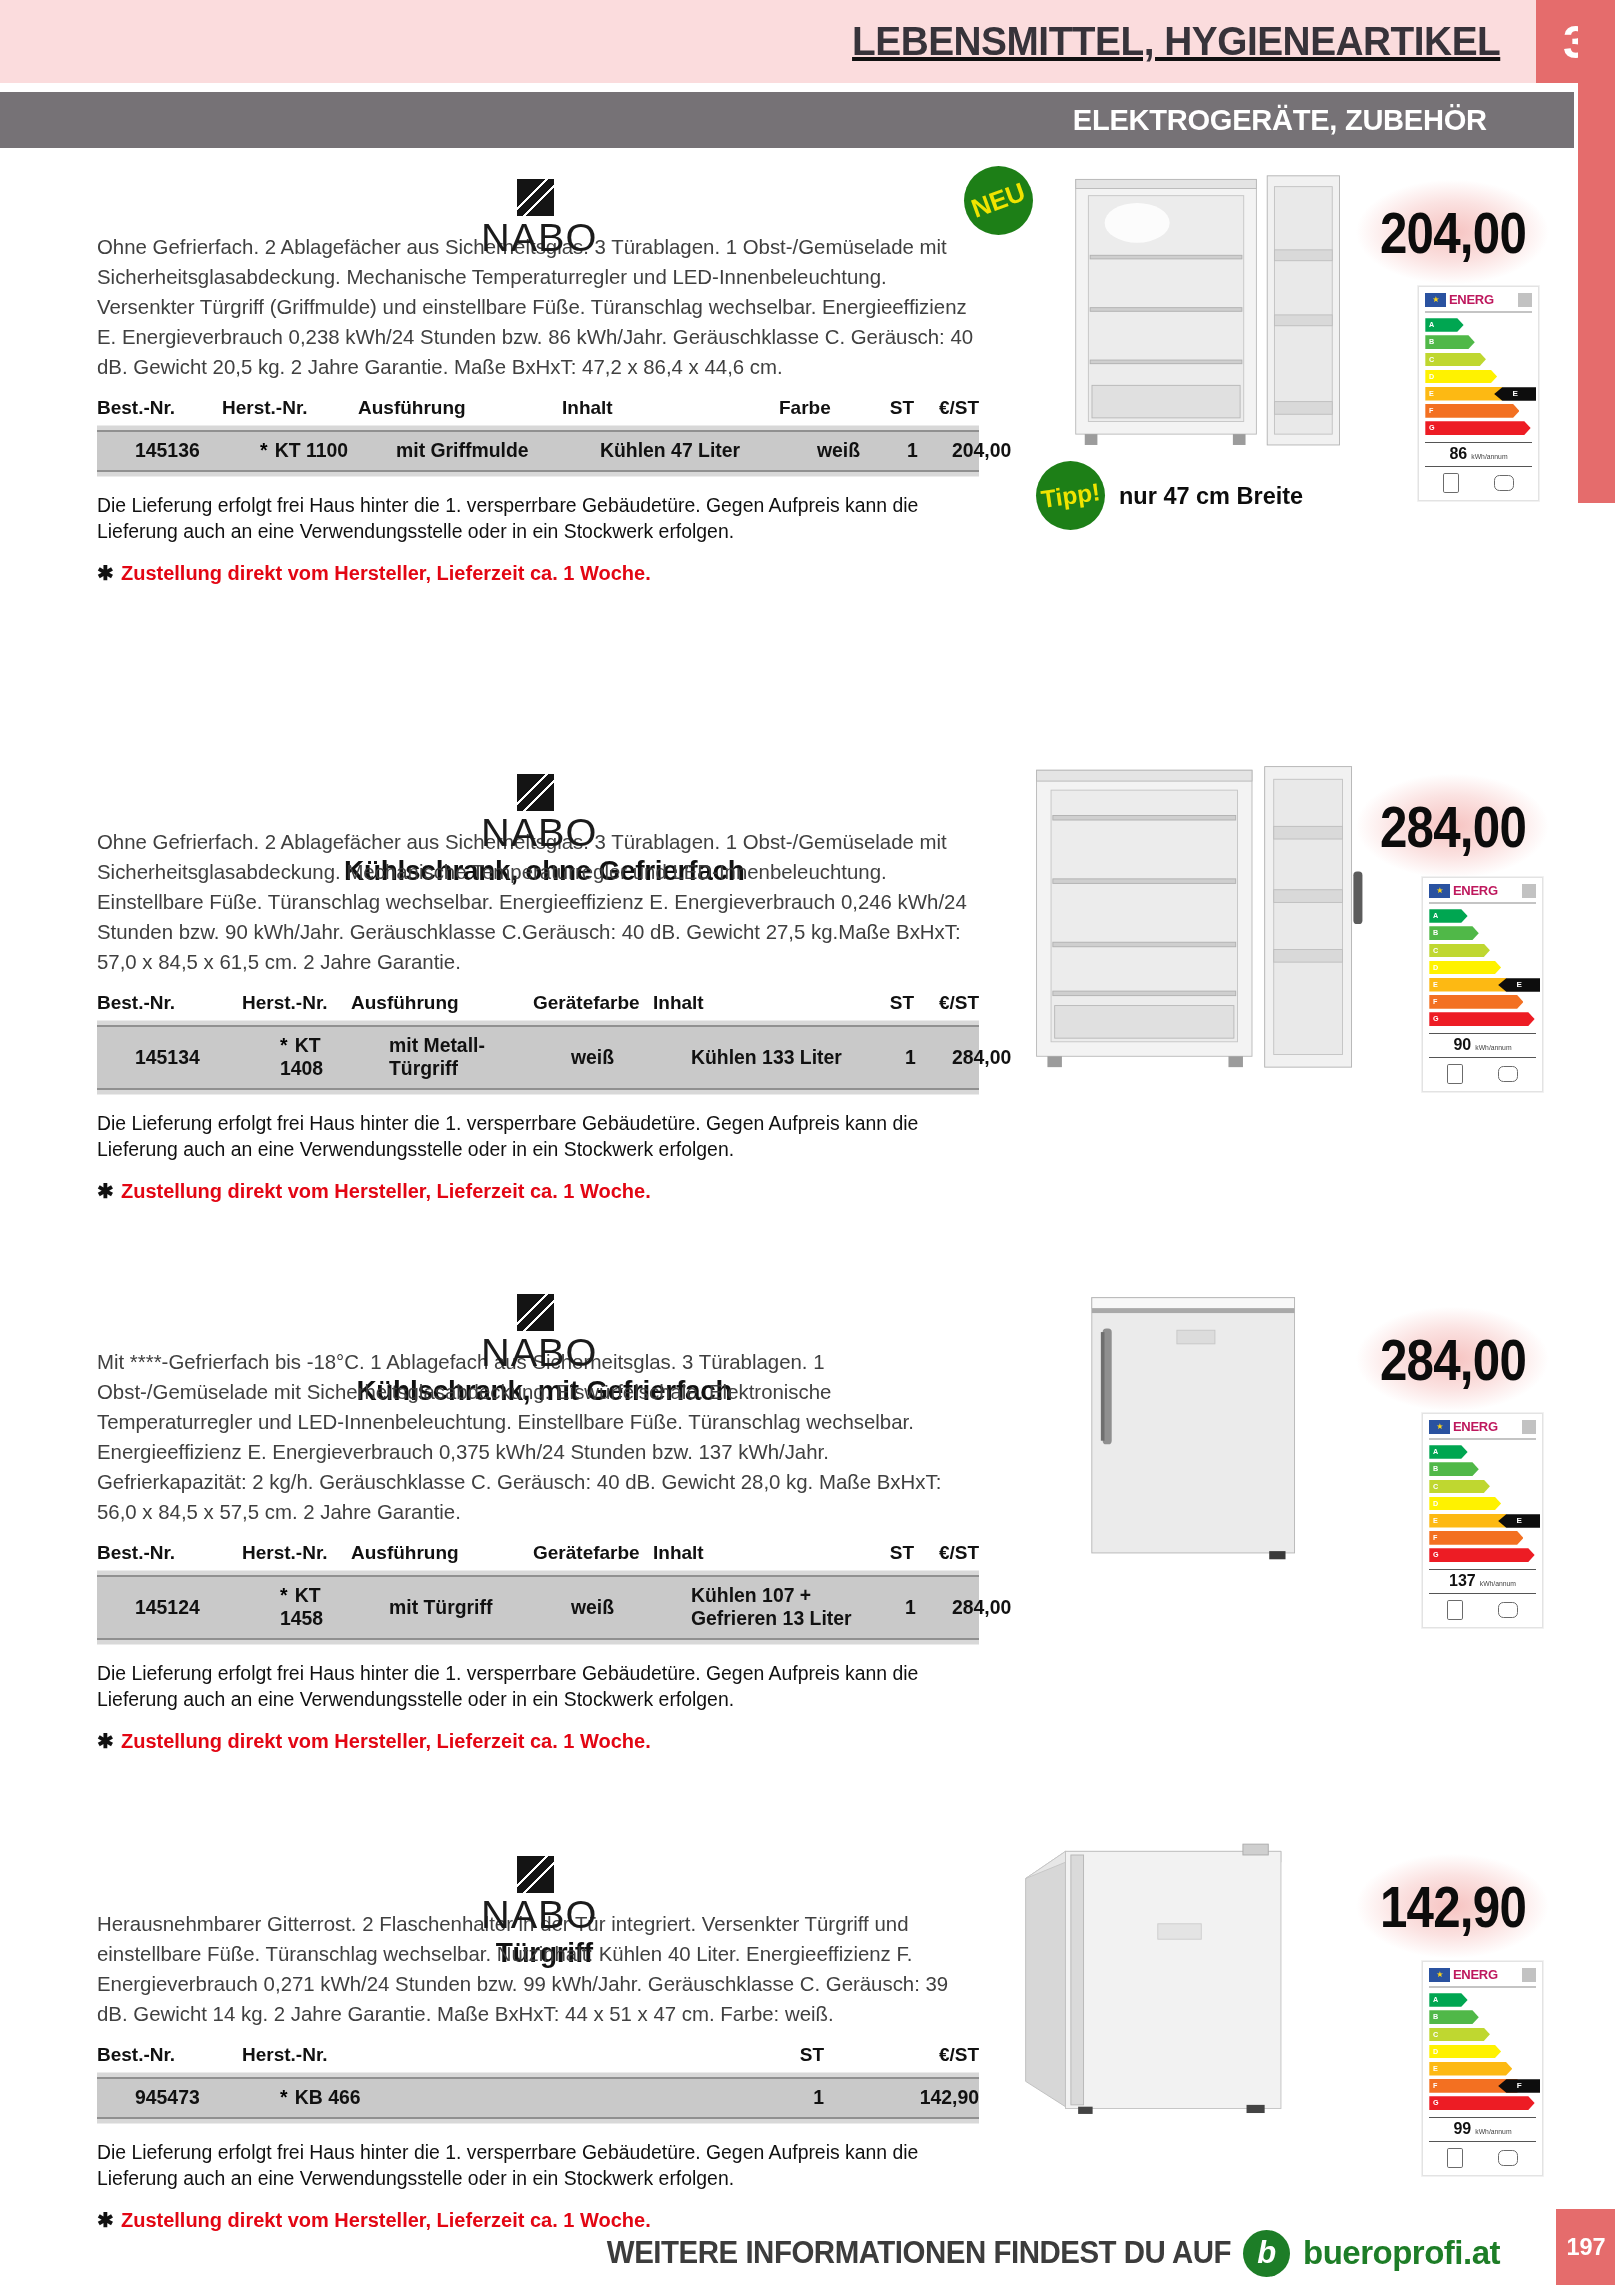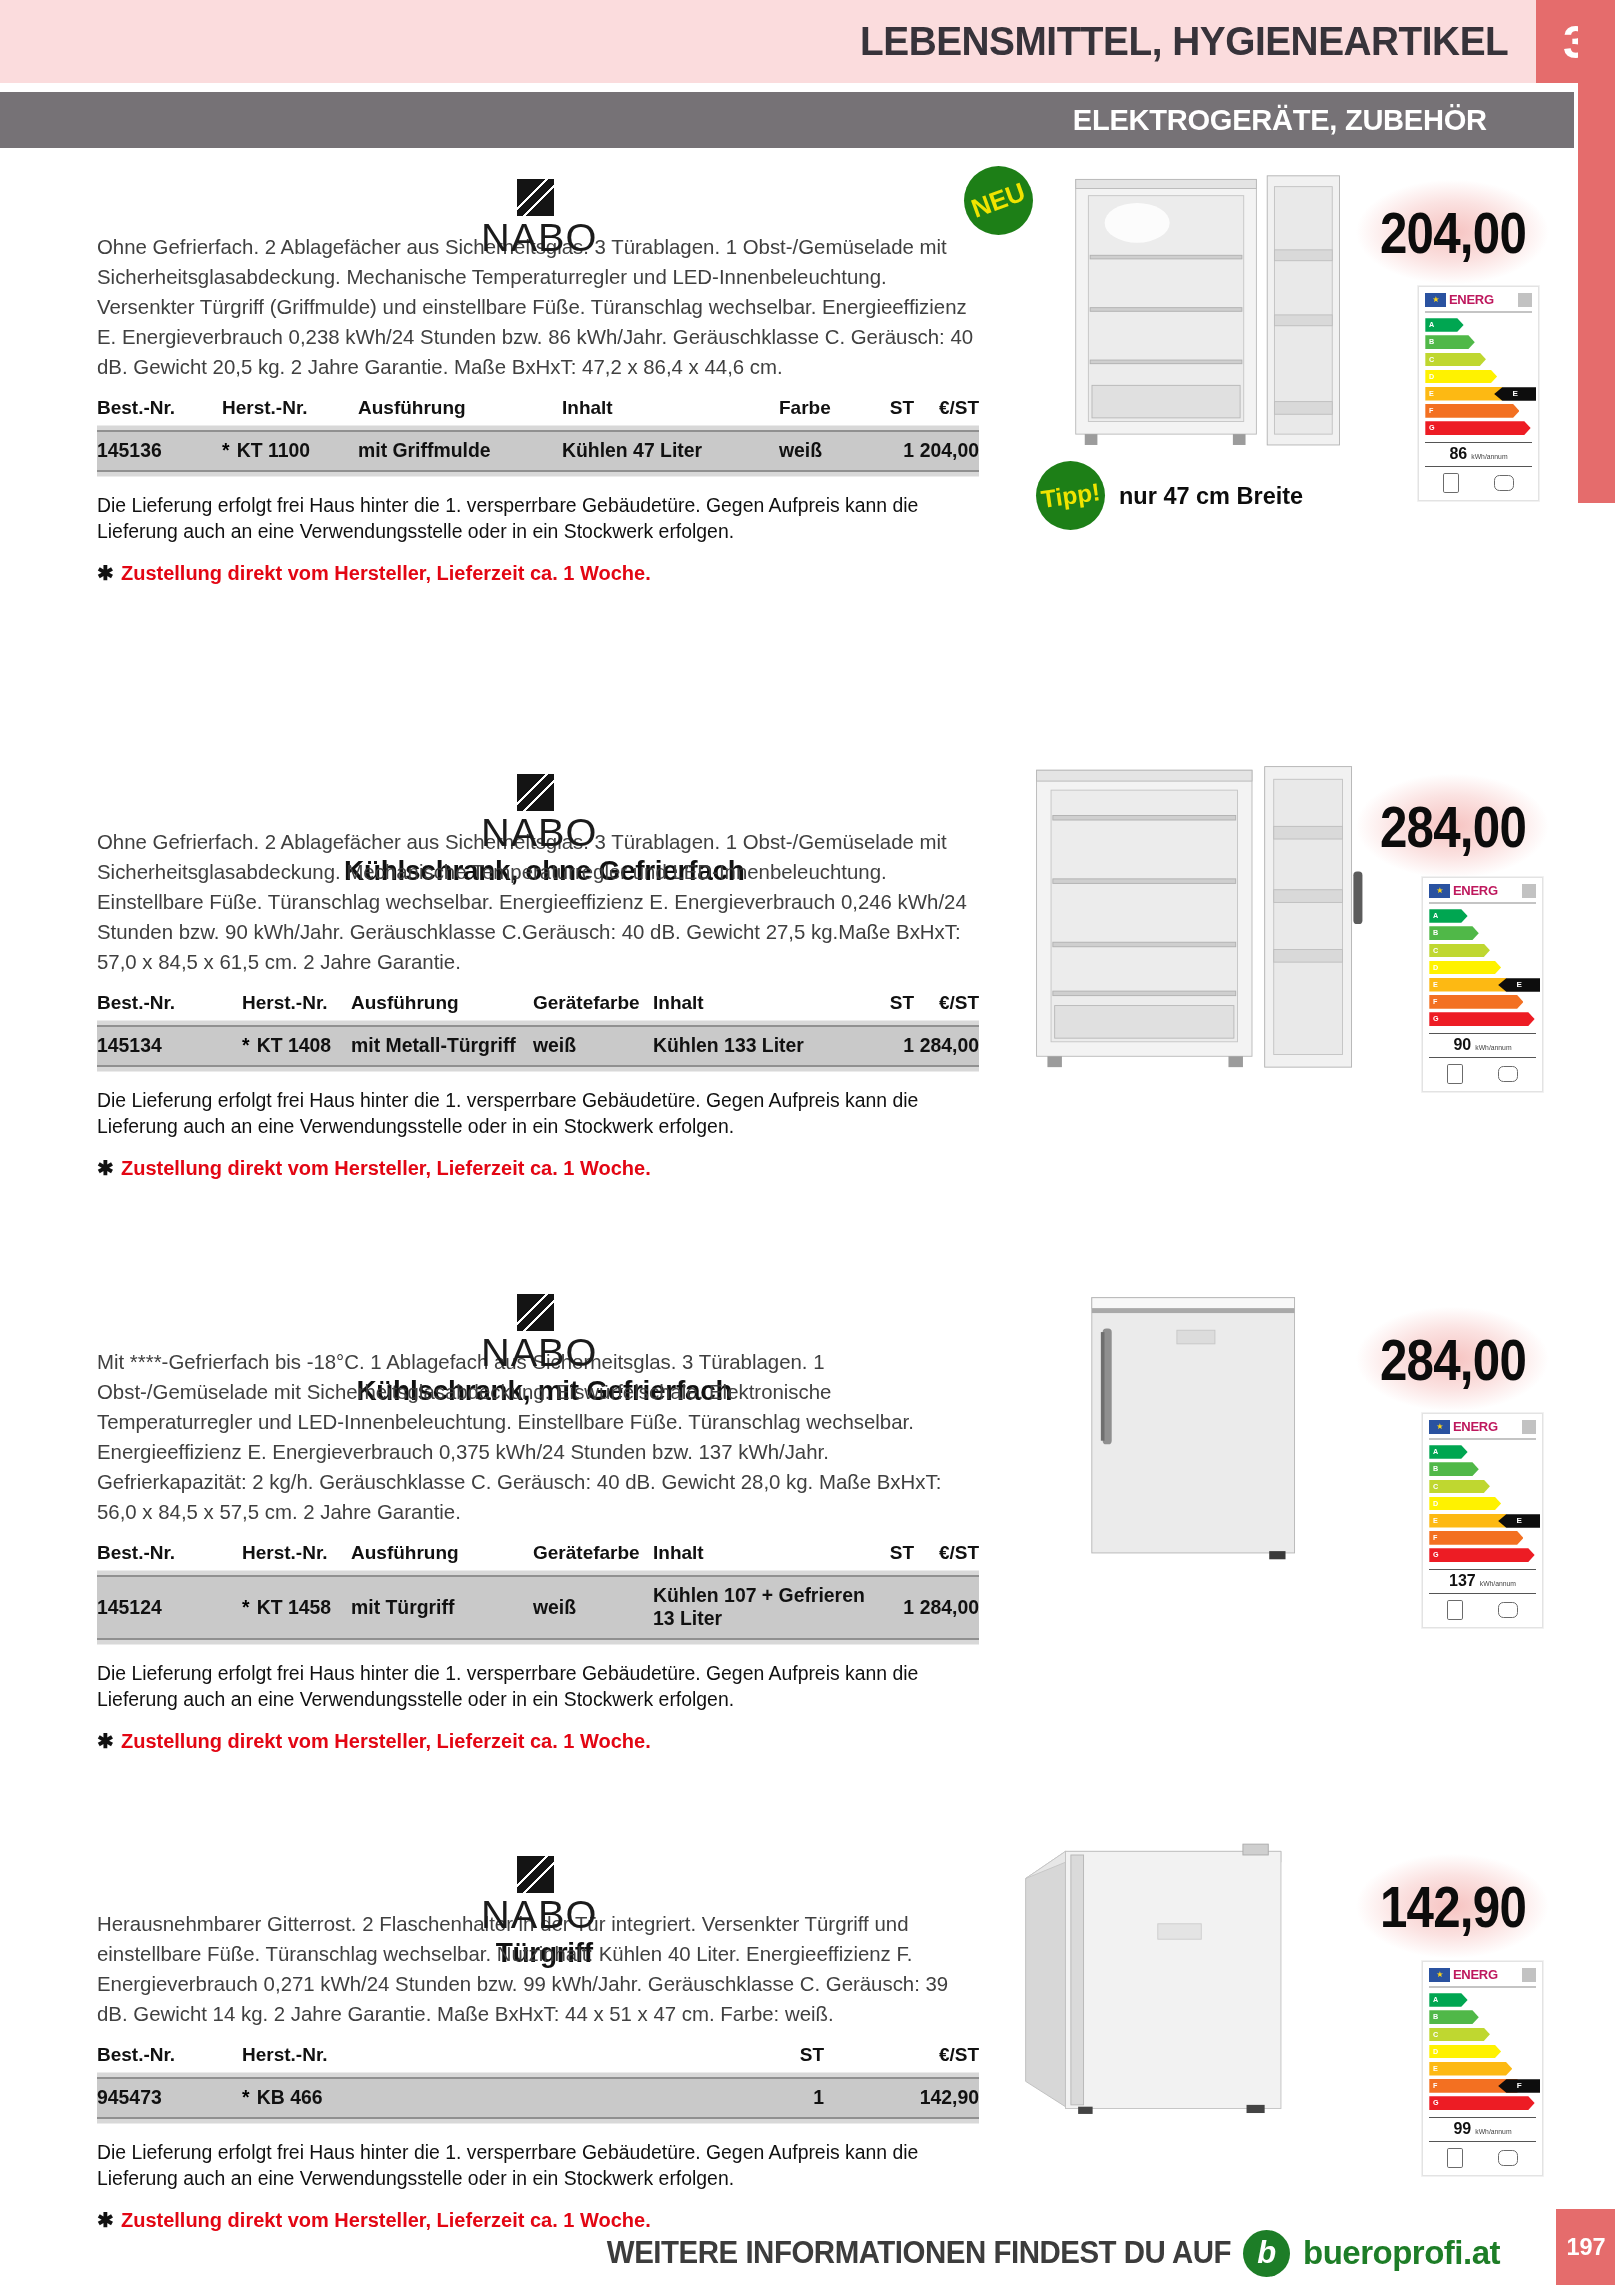--- a/index.html
+++ b/index.html
@@ -1,21 +1,21 @@
 <!DOCTYPE html>
 <html style="font-size:14.5px"><head>
 <meta charset="utf-8">
 <style>
   html,body{margin:0;padding:0;background:#ffffff;}
   .page{position:relative;width:1616px;height:2285px;background:#fff;overflow:hidden;
         font-family:"Liberation Sans",sans-serif;color:#111;}
 
   
   .pink-band{position:absolute;left:0;top:0;width:1536px;height:83px;background:#fbdcdd;
-             display:flex;align-items:center;justify-content:flex-end;padding-right:28px;box-sizing:border-box;}
+             display:flex;align-items:center;justify-content:flex-end;padding-right:36px;box-sizing:border-box;text-decoration:underline;}
   .chapter-title{font-size:40px;font-weight:800;color:#37333a;letter-spacing:-0.5px;
                  transform:scaleX(.97);transform-origin:right center;}
   .chapter-tab{position:absolute;left:1536px;top:0;width:80px;height:83px;background:#e56c6c;
                display:flex;align-items:center;justify-content:center;}
   .chapter-num{color:#fff;font-size:47px;font-weight:800;}
   .red-strip{position:absolute;left:1578px;top:0;width:38px;height:503px;background:#e56c6c;}
   .gray-bar{position:absolute;left:0;top:92px;width:1574px;height:56px;background:#767276;
             display:flex;align-items:center;justify-content:flex-end;padding-right:87px;box-sizing:border-box;}
   .section-title{color:#fff;font-size:30px;font-weight:800;letter-spacing:-0.3px;transform:scaleX(.97);transform-origin:right center;}
 
@@ -28,21 +28,21 @@
   .product-title{font-size:28px;font-weight:800;margin:0 0 0 12.7px;letter-spacing:-0.3px;white-space:nowrap;}
   .desc{margin:11px 0 0 0;font-size:20.4px;line-height:30px;color:#404040;}
   .ptable{margin-top:14.5px;}
   .trow{display:grid;align-items:center;}
   .t1{grid-template-columns:125px 136px 204px 217px 90px 45px 65px;}
   .t2{grid-template-columns:145px 109px 182px 120px 214px 47px 65px;}
   .t4{grid-template-columns:145px 398px 184px 1fr;}
   .th{font-size:19px;font-weight:700;padding-bottom:7.2px;}
   .tvalues{background:#c9c9c9;border-top:2.7px solid #909090;border-bottom:2.7px solid #909090;
            box-shadow:0 -4.5px 0 #d8d8d8,0 4.5px 0 #d8d8d8;padding:7.2px 0 8.1px 0;margin-top:4.5px;}
-  .td{font-size:19.4px;font-weight:700;}
+  .td{font-size:19.4px;font-weight:700;padding-left:38px;}
   .c-r{text-align:right;}
   .star{font-weight:800;color:#000;margin-right:7.2px;}
   .delivery{margin:20px 0 0 0;font-size:19.4px;line-height:26px;color:#101010;}
   .note{margin:16.3px 0 0 0;font-size:20px;font-weight:700;}
   .note-star{color:#111;margin-right:7.2px;font-weight:700;}
   .note-text{color:#e30613;}
 
   
   .price-tag{position:absolute;width:203px;height:110px;display:flex;align-items:center;justify-content:center;
      background:radial-gradient(closest-side,#f6c3c1 0%,#fbe2e1 55%,rgba(255,255,255,0) 95%);}

